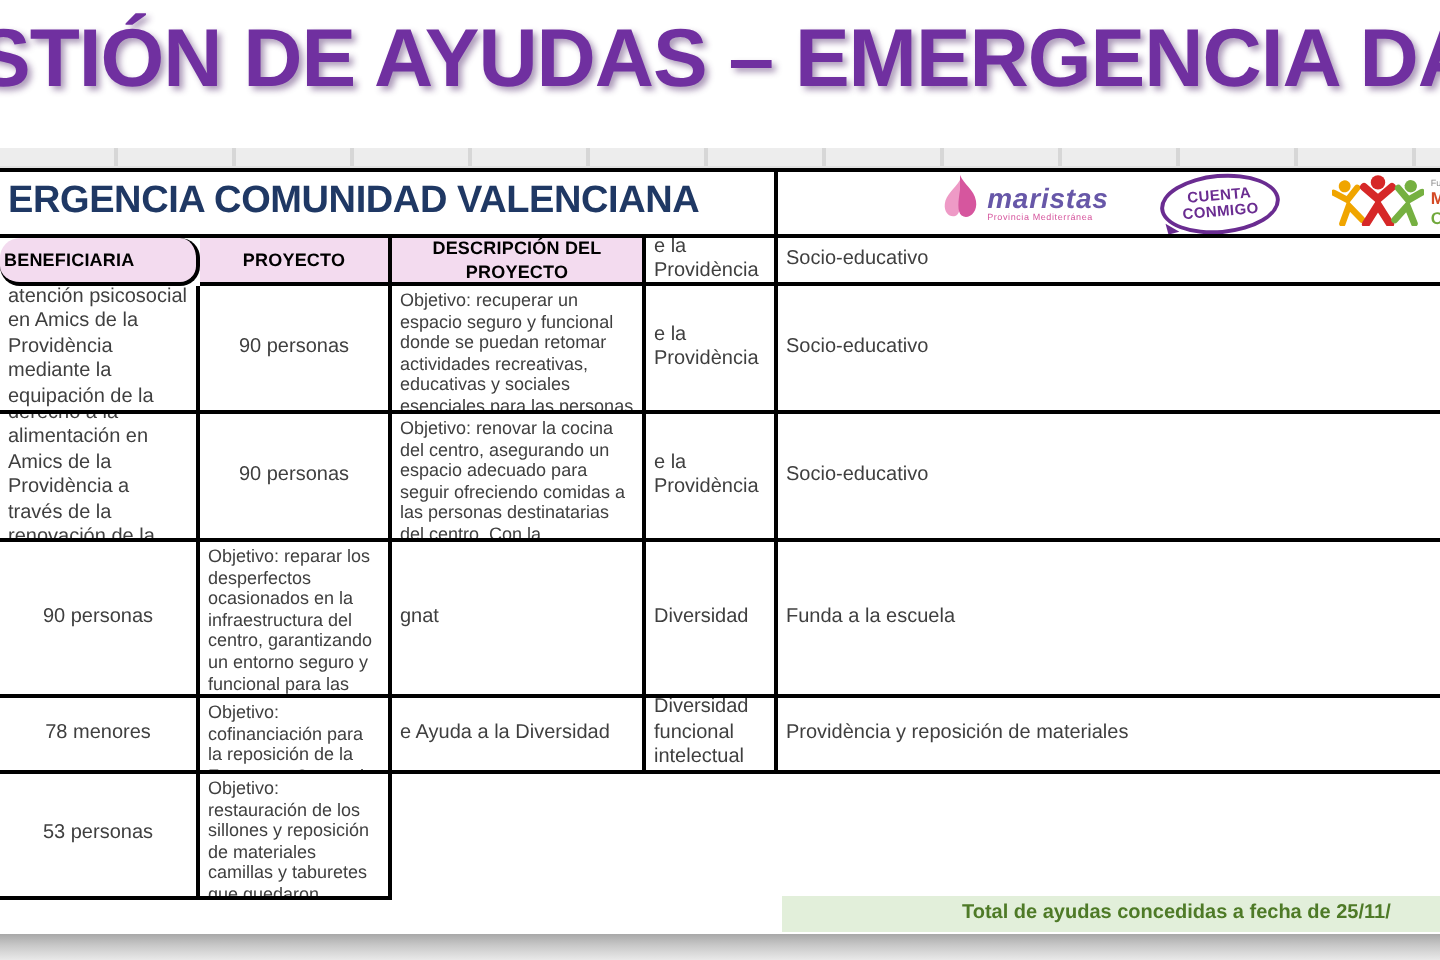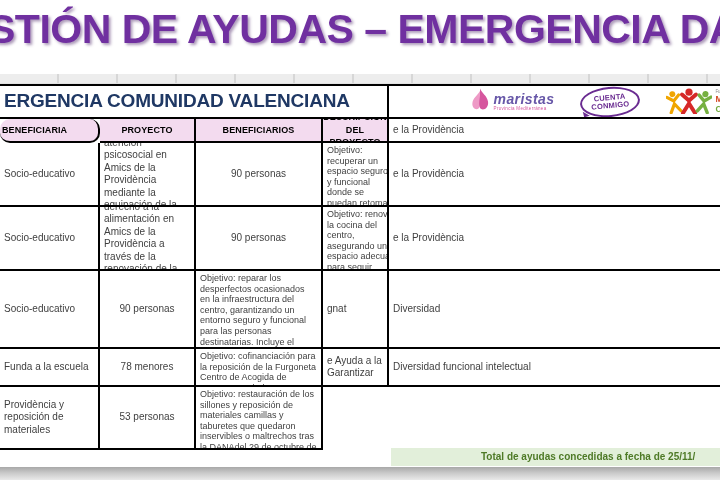--- a/index.html
+++ b/index.html
@@ -138,21 +138,20 @@
       <span class="fund-text">
         <span class="fund-l1">Funda</span>
         <span class="fund-l2">Marc</span>
         <span class="fund-l3">Cham</span>
       </span>
     </div>
   </div>
 
   <div class="cell hdr hdr-first">BENEFICIARIA</div>
   <div class="cell hdr">PROYECTO</div>
-  <div class="cell hdr">BENEFICIARIOS</div>
   <div class="cell hdr">DESCRIPCIÓN DEL PROYECTO</div>
 
   <div class="cell">e la Providència</div>
   <div class="cell">Socio-educativo</div>
   <div class="cell">Recuperar la atención psicosocial en Amics de la Providència mediante la equipación de la sala polivalente.</div>
   <div class="cell c-num">90 personas</div>
   <div class="cell c-desc">Objetivo: recuperar un espacio seguro y funcional donde se puedan retomar actividades recreativas, educativas y sociales esenciales para las personas destinatarias del centro. Con la adquisición de mobiliario de almacenamiento y equipamiento tecnológico, como ordenadores y altavoces, Amics de la Providència volverá a ser un entorno seguro y funcional.</div>
 
   <div class="cell">e la Providència</div>
   <div class="cell">Socio-educativo</div>
@@ -164,21 +163,21 @@
   <div class="cell">Socio-educativo</div>
   <div class="cell c-num">90 personas</div>
   <div class="cell c-desc">Objetivo: reparar los desperfectos ocasionados en la infraestructura del centro, garantizando un entorno seguro y funcional para las personas destinatarias. Incluye el tratamiento de humedades, la sustitución de cristales rotos y la pintura de las zonas afectadas. Estas mejoras permitirán recuperar espacios esenciales para el desarrollo de las actividades diarias, asegurando la continuidad de la atención en condiciones adecuadas.</div>
 
   <div class="cell">gnat</div>
   <div class="cell">Diversidad</div>
   <div class="cell">Funda a la escuela</div>
   <div class="cell c-num">78 menores</div>
   <div class="cell c-desc">Objetivo: cofinanciación para la reposición de la Furgoneta Centro de Acogida de Menores tutelados-as que fue arrastrada por las riadas provocadas por la DANA del pasado 29 de octubre de 2024.</div>
 
-  <div class="cell">e Ayuda a la Garantizar</div>
+  <div class="cell">e Ayuda a la Diversidad</div>
   <div class="cell">Diversidad funcional intelectual</div>
   <div class="cell">Providència y reposición de materiales</div>
   <div class="cell c-num">53 personas</div>
   <div class="cell c-desc">Objetivo: restauración de los sillones y reposición de materiales camillas y taburetes que quedaron inservibles o maltrechos tras la DANAdel 29 de octubre de 2024 para poder volver a realizar la actividad de la mejor manera posible para nuestras personas usuarias y que tengan de nuevo la estabilidad que les proporciona la rutina en su atención.</div>
 
 </div>
 
 <div class="total-row">Total de ayudas concedidas a fecha de 25/11/</div>
 
 <div class="bottom-shadow"></div>

